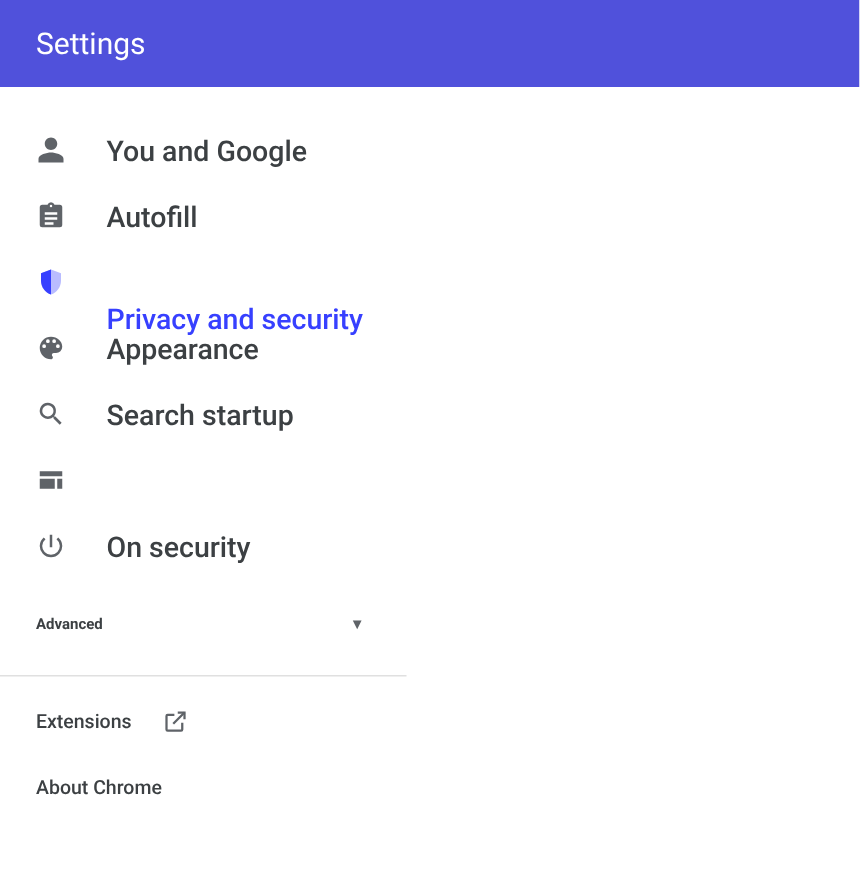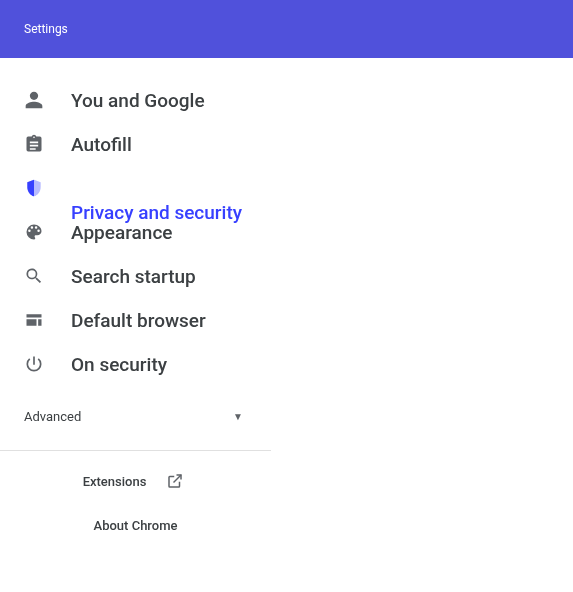--- a/index.html
+++ b/index.html
@@ -15,21 +15,21 @@
   .header {
     background: #4f46e5;
     background: #5051db;
     height: 58px;
     display: flex;
     align-items: center;
     padding: 0 24px;
   }
   .header-title {
     color: #fff;
-    font-size: 12px;
+    font-size: 20px;
     font-weight: 400;
   }
   .content {
     display: flex;
   }
   .sidebar {
     width: 271px;
     padding-top: 20px;
   }
   .nav-item {
@@ -66,39 +66,39 @@
   .advanced {
     display: flex;
     align-items: center;
     justify-content: space-between;
     height: 44px;
     padding: 0 24px;
     cursor: pointer;
     margin-top: 8px;
   }
   .advanced .label {
-    font-size: 13px;
-    font-weight: 400;
+    font-size: 10px;
+    font-weight: 700;
     color: #3c4043;
   }
   .advanced .chev {
     color: #5f6368;
     font-size: 10px;
     margin-right: 4px;
   }
   .divider {
     border: none;
     border-top: 1px solid #e0e0e0;
     margin: 12px 0 8px 0;
     width: 271px;
   }
   .sec-item {
     display: flex;
     align-items: center;
-    justify-content: center;
+    justify-content: flex-start;
     height: 44px;
     padding: 0 24px;
     cursor: pointer;
     gap: 20px;
   }
   .sec-item .label {
     font-size: 13px;
     font-weight: 500;
     color: #3c4043;
   }
@@ -161,21 +161,20 @@
       </span>
       <span class="label">Search startup</span>
     </div>
 
     <div class="nav-item">
       <span class="icon">
         <svg width="20" height="20" viewBox="0 0 24 24" fill="currentColor">
             <path d="M3 5h18v4H3zM3 11h12v8H3zm14 0h4v8h-4z"></path>
           </svg>
       </span>
-      <span class="label">Default browser</span>
     </div>
 
     <div class="nav-item">
       <span class="icon">
         <svg width="20" height="20" viewBox="0 0 24 24" fill="currentColor">
             <path d="M13 3h-2v10h2V3zm4.8 2.2-1.4 1.4A7 7 0 1 1 7.6 6.6L6.2 5.2a9 9 0 1 0 11.6 0z"></path>
           </svg>
       </span>
       <span class="label">On security</span>
     </div>

